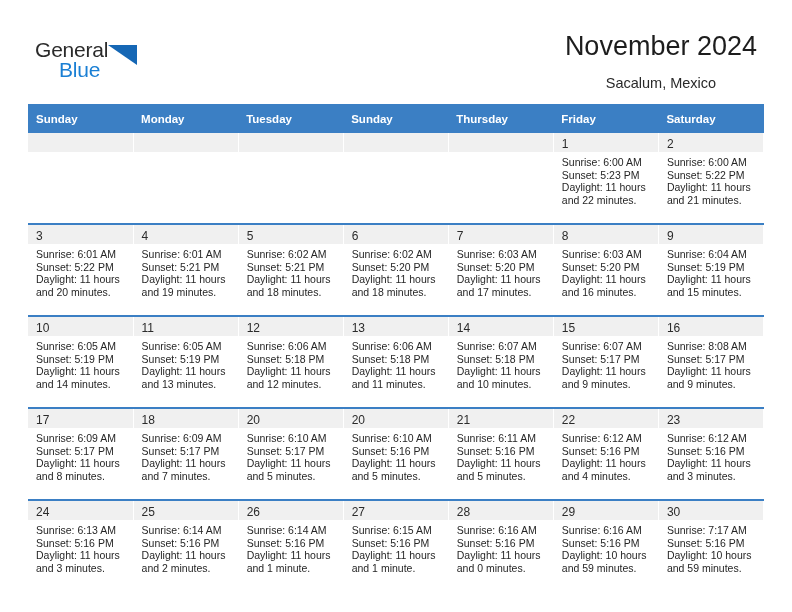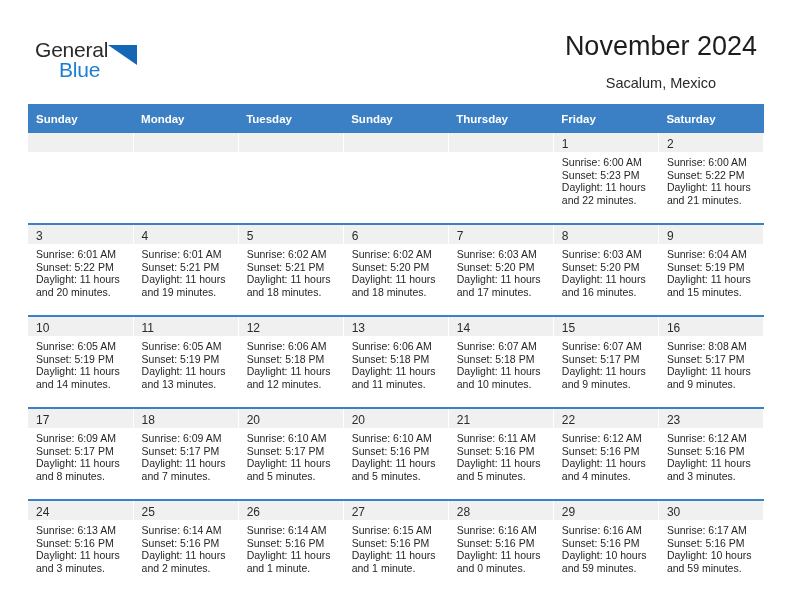--- a/index.html
+++ b/index.html
@@ -532,21 +532,21 @@
                 <div>Sunset: 5:16 PM</div>
                 <div>Daylight: 10 hours</div>
                 <div>and 59 minutes.</div>
               </div>
             </div>
           </td>
           <td>
             <div class="cell-inner">
               <div class="daynum-strip"><span class="daynum">30</span></div>
               <div class="cell-body">
-                <div>Sunrise: 6:17 AM</div>
+                <div>Sunrise: 7:17 AM</div>
                 <div>Sunset: 5:16 PM</div>
                 <div>Daylight: 10 hours</div>
                 <div>and 59 minutes.</div>
               </div>
             </div>
           </td>
         </tr>
       </tbody>
   </table>
 

